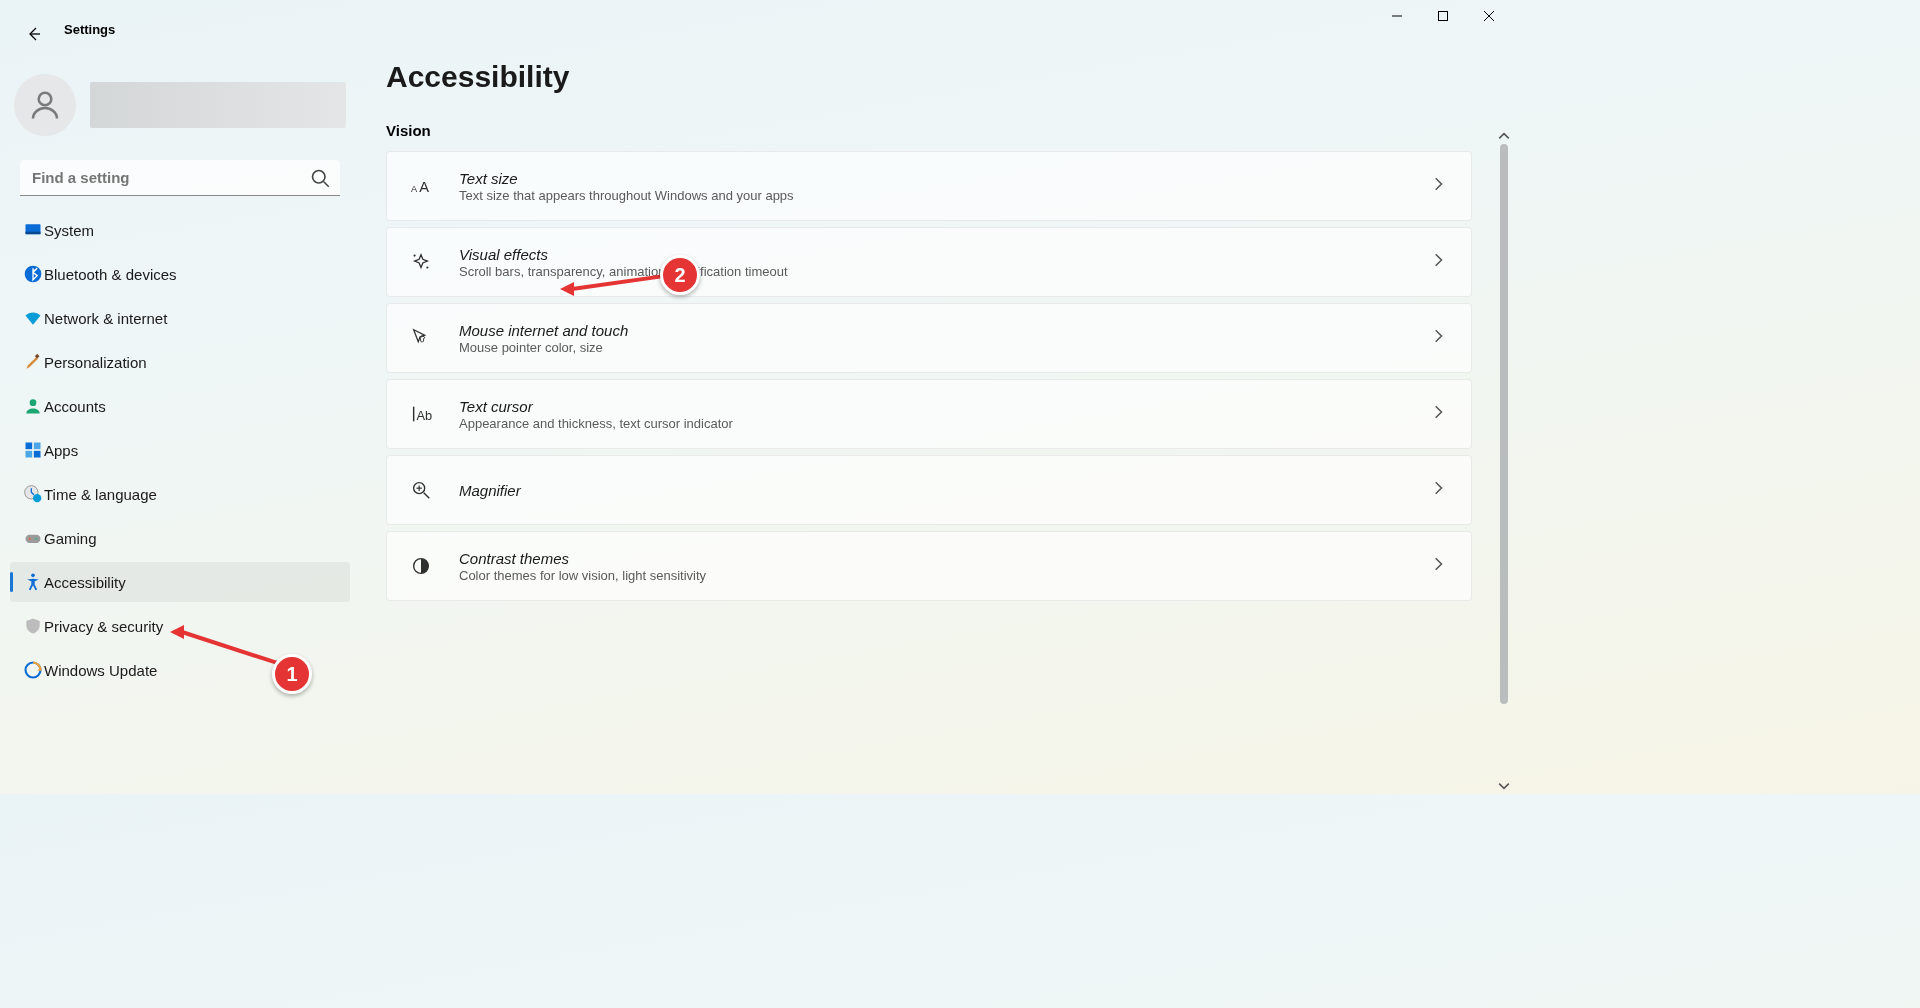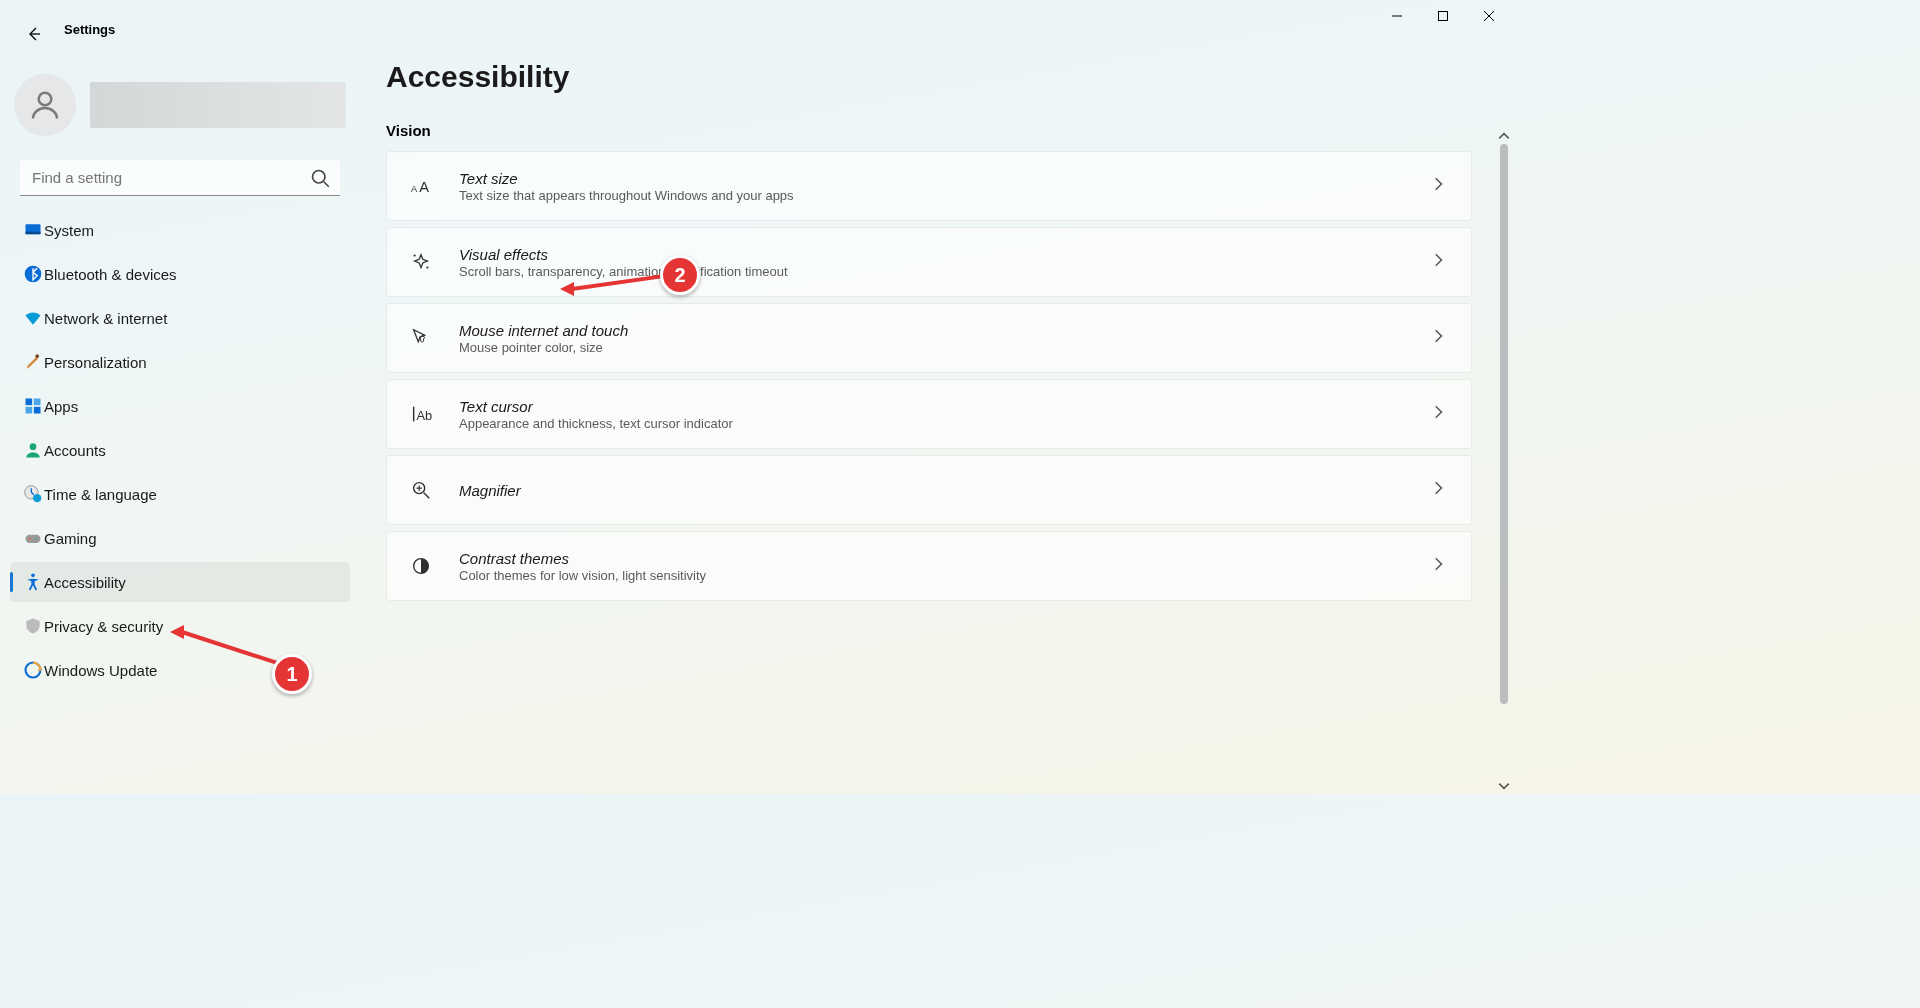--- a/index.html
+++ b/index.html
@@ -81,20 +81,21 @@
 .search-input {
   width: 100%;
   height: 36px;
   padding: 0 40px 0 12px;
   font-size: 15px;
   border: none;
   border-bottom: 1.5px solid #8a8a8a;
   background: rgba(255,255,255,0.75);
   border-radius: 4px 4px 0 0;
   outline: none;
+  font-weight: bold;
 }
 .search-icon-wrap {
   position:absolute; right:10px; top:8px; width:20px; height:20px;
   display:flex;align-items:center;justify-content:center;color:#444;
 }
 
 .nav { margin-top: 12px; }
 .nav-item {
   display:flex;align-items:center;
   height: 40px;
@@ -274,36 +275,36 @@
           <svg viewBox="0 0 24 24">
             <path d="M4 20l4-2 10-10-2-2L6 16l-2 4z" fill="#d68a3a"></path>
             <rect x="15" y="3" width="4" height="4" transform="rotate(45 17 5)" fill="#7a4a2a"></rect>
           </svg>
         </span>
       <span>Personalization</span>
     </div>
     <div class="nav-item">
       <span class="nav-icon">
           <svg viewBox="0 0 24 24">
+            <circle cx="12" cy="8" r="4" fill="#1aa673"></circle>
+            <path d="M4 21c0-4 4-6 8-6s8 2 8 6" fill="#1aa673"></path>
+          </svg>
+        </span>
+      <span>Accounts</span>
+    </div>
+    <div class="nav-item">
+      <span class="nav-icon">
+          <svg viewBox="0 0 24 24">
             <rect x="3" y="3" width="8" height="8" fill="#0a6cd6"></rect>
             <rect x="13" y="3" width="8" height="8" fill="#4aa6e6"></rect>
             <rect x="3" y="13" width="8" height="8" fill="#4aa6e6"></rect>
             <rect x="13" y="13" width="8" height="8" fill="#0a6cd6"></rect>
           </svg>
         </span>
       <span>Apps</span>
-    </div>
-    <div class="nav-item">
-      <span class="nav-icon">
-          <svg viewBox="0 0 24 24">
-            <circle cx="12" cy="8" r="4" fill="#1aa673"></circle>
-            <path d="M4 21c0-4 4-6 8-6s8 2 8 6" fill="#1aa673"></path>
-          </svg>
-        </span>
-      <span>Accounts</span>
     </div>
     <div class="nav-item">
       <span class="nav-icon">
           <svg viewBox="0 0 24 24">
             <circle cx="10" cy="10" r="8" fill="#e6e6e6" stroke="#888"></circle>
             <path d="M10 5v5l3 3" stroke="#0a6cd6" stroke-width="1.6" fill="none"></path>
             <circle cx="17" cy="17" r="5" fill="#0a9cd6"></circle>
           </svg>
         </span>
       <span>Time &amp; language</span>

